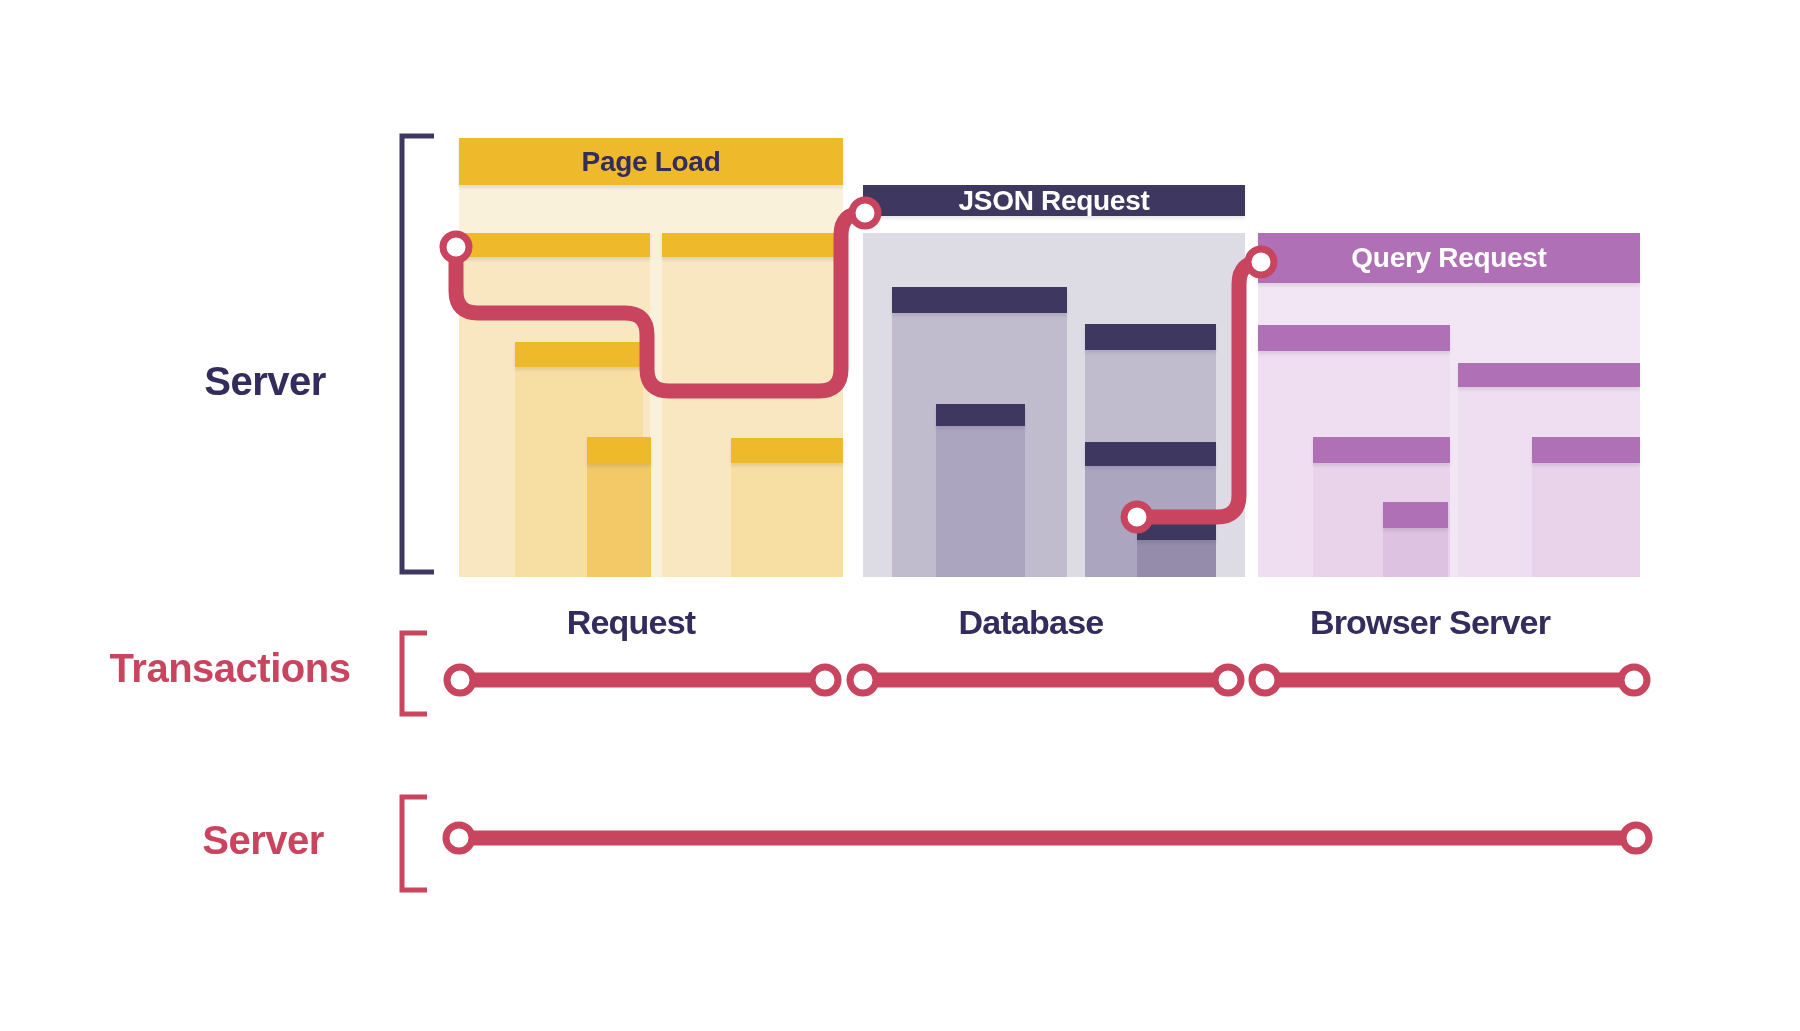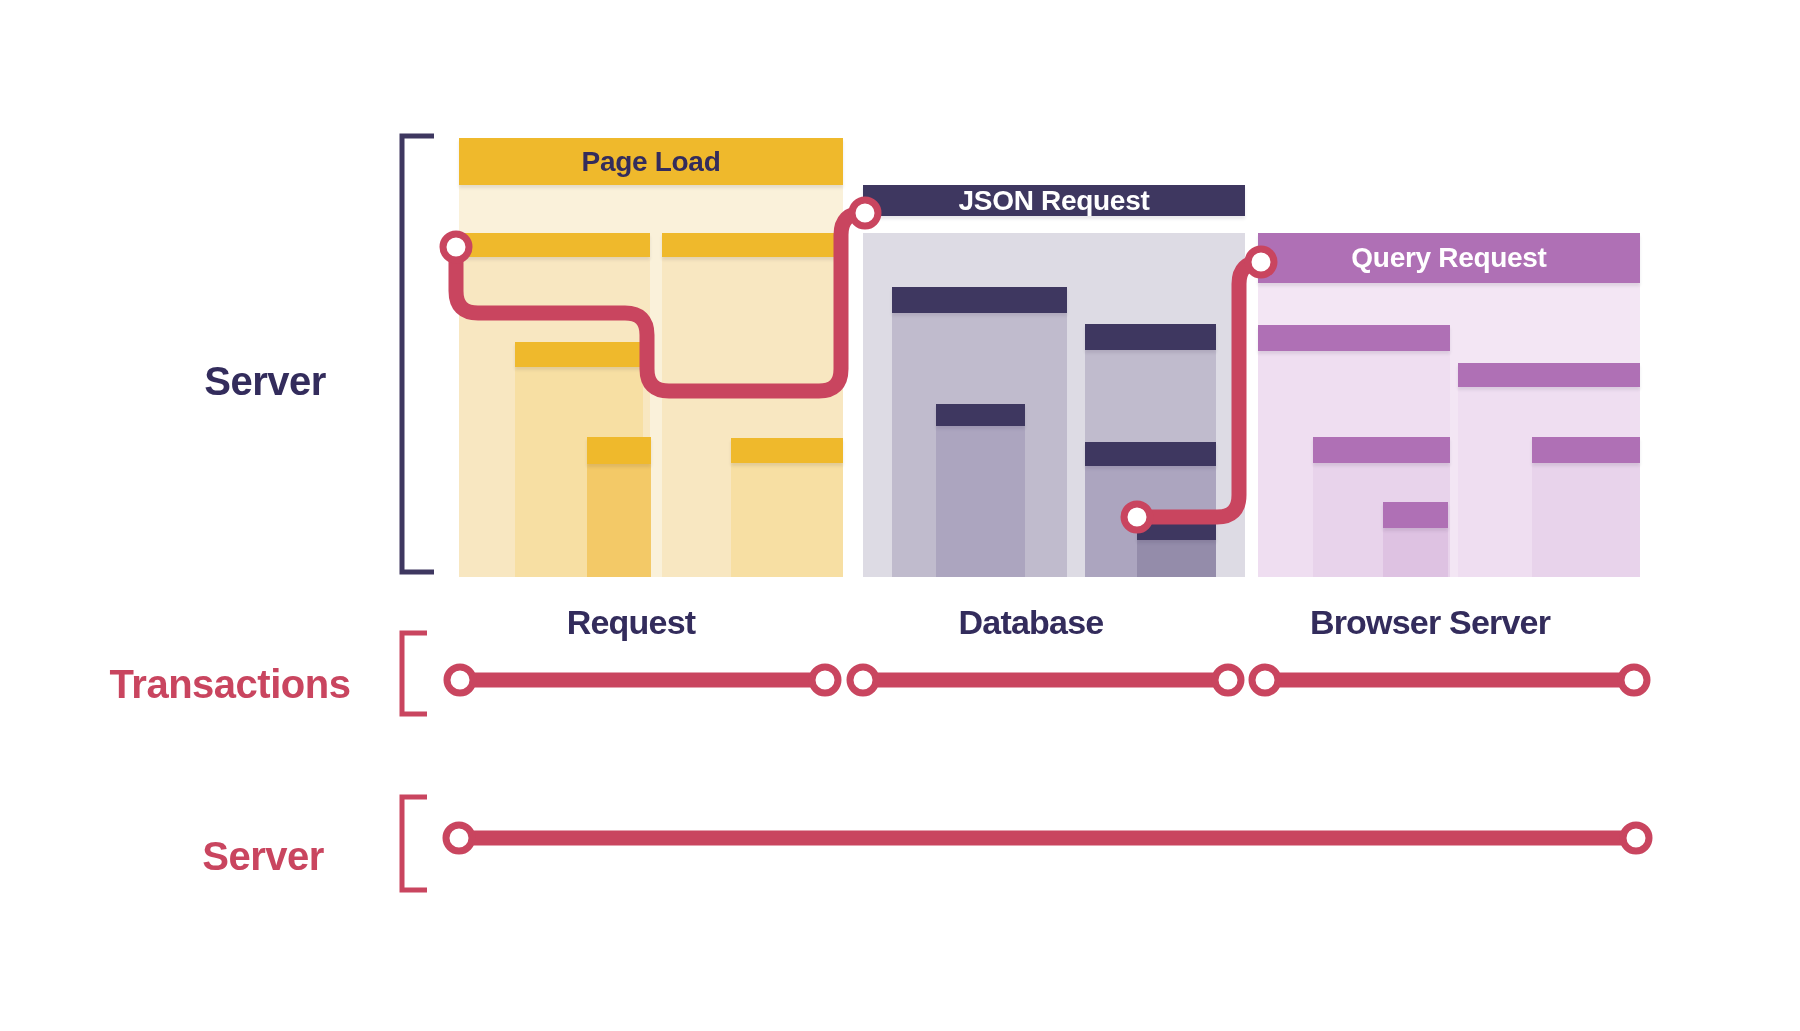--- a/index.html
+++ b/index.html
@@ -38,21 +38,21 @@
   .p-b3{background:var(--p-b3);}
   .t-navy{color:var(--text-navy);}
   .t-white{color:#ffffff;}
 
   
   .rowlabel{
     position:absolute;transform:translate(-50%,-50%);
     font-weight:700;font-size:40px;letter-spacing:-0.5px;white-space:nowrap;
   }
   .rowlabel.navy{color:var(--text-navy);}
-  .rowlabel.red{color:var(--accent-red);margin-top:16px;}
+  .rowlabel.red{color:var(--accent-red);}
   .nodelabel{
     position:absolute;transform:translate(-50%,-50%);
     font-weight:700;font-size:34px;letter-spacing:-0.8px;
     color:var(--text-navy);white-space:nowrap;
   }
 
   
   svg.overlay{position:absolute;left:0;top:0;z-index:5;}
   .redpath{stroke:var(--accent-red);stroke-width:15;fill:none;stroke-linecap:round;}
   .redline{stroke:var(--accent-red);stroke-width:15;fill:none;stroke-linecap:round;}

